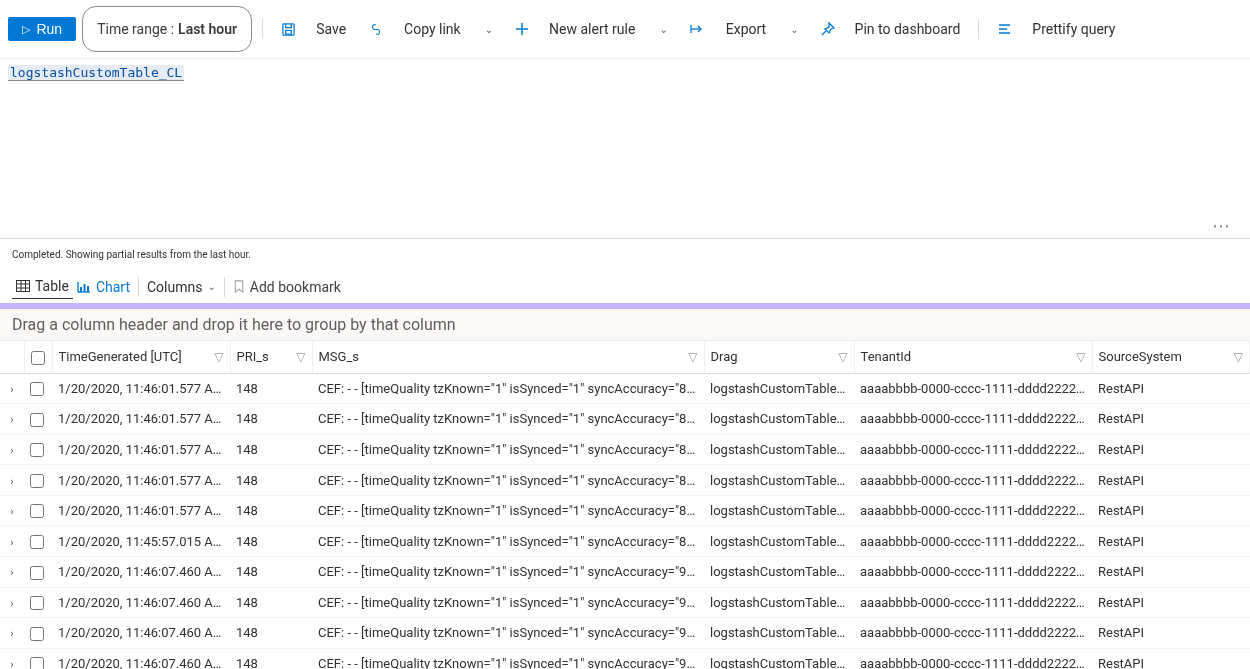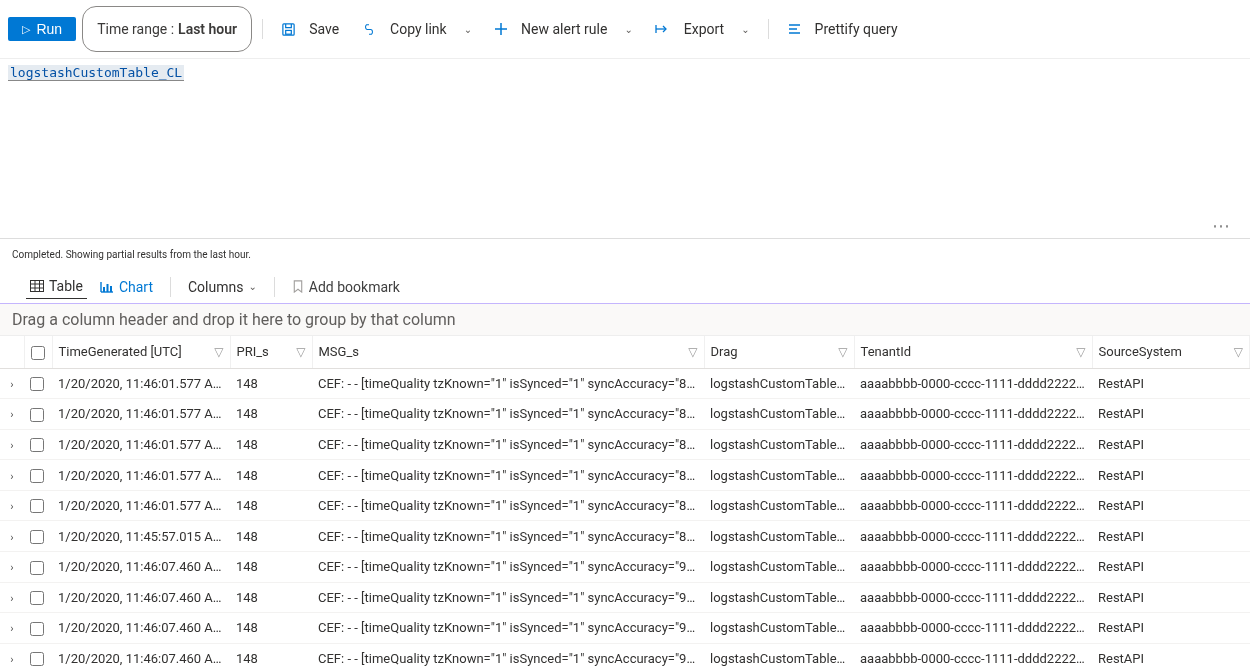--- a/index.html
+++ b/index.html
@@ -31,21 +31,21 @@
   }
   .run-btn .tri { font-size: 11px; }
   .time-btn {
     display: flex; align-items: center;
     border: 1px solid #8a8886; border-radius: 14px;
     padding: 14px 14px; font-size: 14px; cursor: pointer;
     background: #fff;
   }
   .time-btn .bold { font-weight: 600; margin-left: 4px; }
   .tbtn {
-    display: flex; align-items: center; gap: 13px;
+    display: flex; align-items: center; gap: 20px;
     padding: 4px 8px; cursor: pointer;
     color: #323130; font-size: 14px;
   }
   .ticon { color: #0078d4; font-size: 14px; display: inline-flex; }
   .chev { font-size: 10px; color: #605e5c; margin-left: 4px; }
 
   .query-area {
     background: #fff;
     padding: 6px 8px;
     height: 180px;
@@ -67,23 +67,23 @@
   }
 
   .status-bar {
     padding: 10px 12px;
     font-size: 10px;
   }
   .status-bar .lead { font-weight: 400; }
   .status-bar .comp { font-weight: 400; }
 
   .tabs-row {
-    display: flex; align-items: center; gap: 9px;
-    padding: 4px 26px;
-    border-bottom: 1px solid #c4b5fd;
+    display: flex; align-items: center; gap: 0;
+    padding: 4px 12px;
+    border-bottom: 6px solid #c4b5fd;
     font-size: 14px;
   }
   .tab {
     display: flex; align-items: center; gap: 5px;
     padding: 4px 4px; cursor: pointer;
   }
   .tab.active { color: #323130; border-bottom: 1px solid #323130; }
   .tab.chart { color: #0078d4; }
   .small-chev { font-size: 10px; color: #605e5c; }
   .disabled { color: #404040; }
@@ -194,20 +194,29 @@
       <svg width="16" height="14" viewBox="0 0 16 14" fill="none" stroke="#0078d4" stroke-width="1.3">
           <path d="M1 7 h10"></path>
           <path d="M8 4 l3 3 l-3 3"></path>
           <path d="M1 3 v8"></path>
         </svg>
     </span>
     <span>Export</span>
     <span class="chev">⌄</span>
   </div>
 
+  <div class="tbtn">
+    <span class="ticon">
+      <svg width="14" height="14" viewBox="0 0 14 14" fill="none" stroke="#0078d4" stroke-width="1.3">
+          <path d="M8 1 l5 5 l-3 1 l-2 4 l-4-4 l4-2 z"></path>
+          <path d="M5 9 l-4 4"></path>
+        </svg>
+    </span>
+    <span>Pin to dashboard</span>
+  </div>
 
   <div class="sep"></div>
 
   <div class="tbtn">
     <span class="ticon">
       <svg width="15" height="14" viewBox="0 0 15 14" stroke="#0078d4" stroke-width="1.3">
           <path d="M2 3 h11 M2 7 h8 M2 11 h11"></path>
         </svg>
     </span>
     <span>Prettify query</span>

